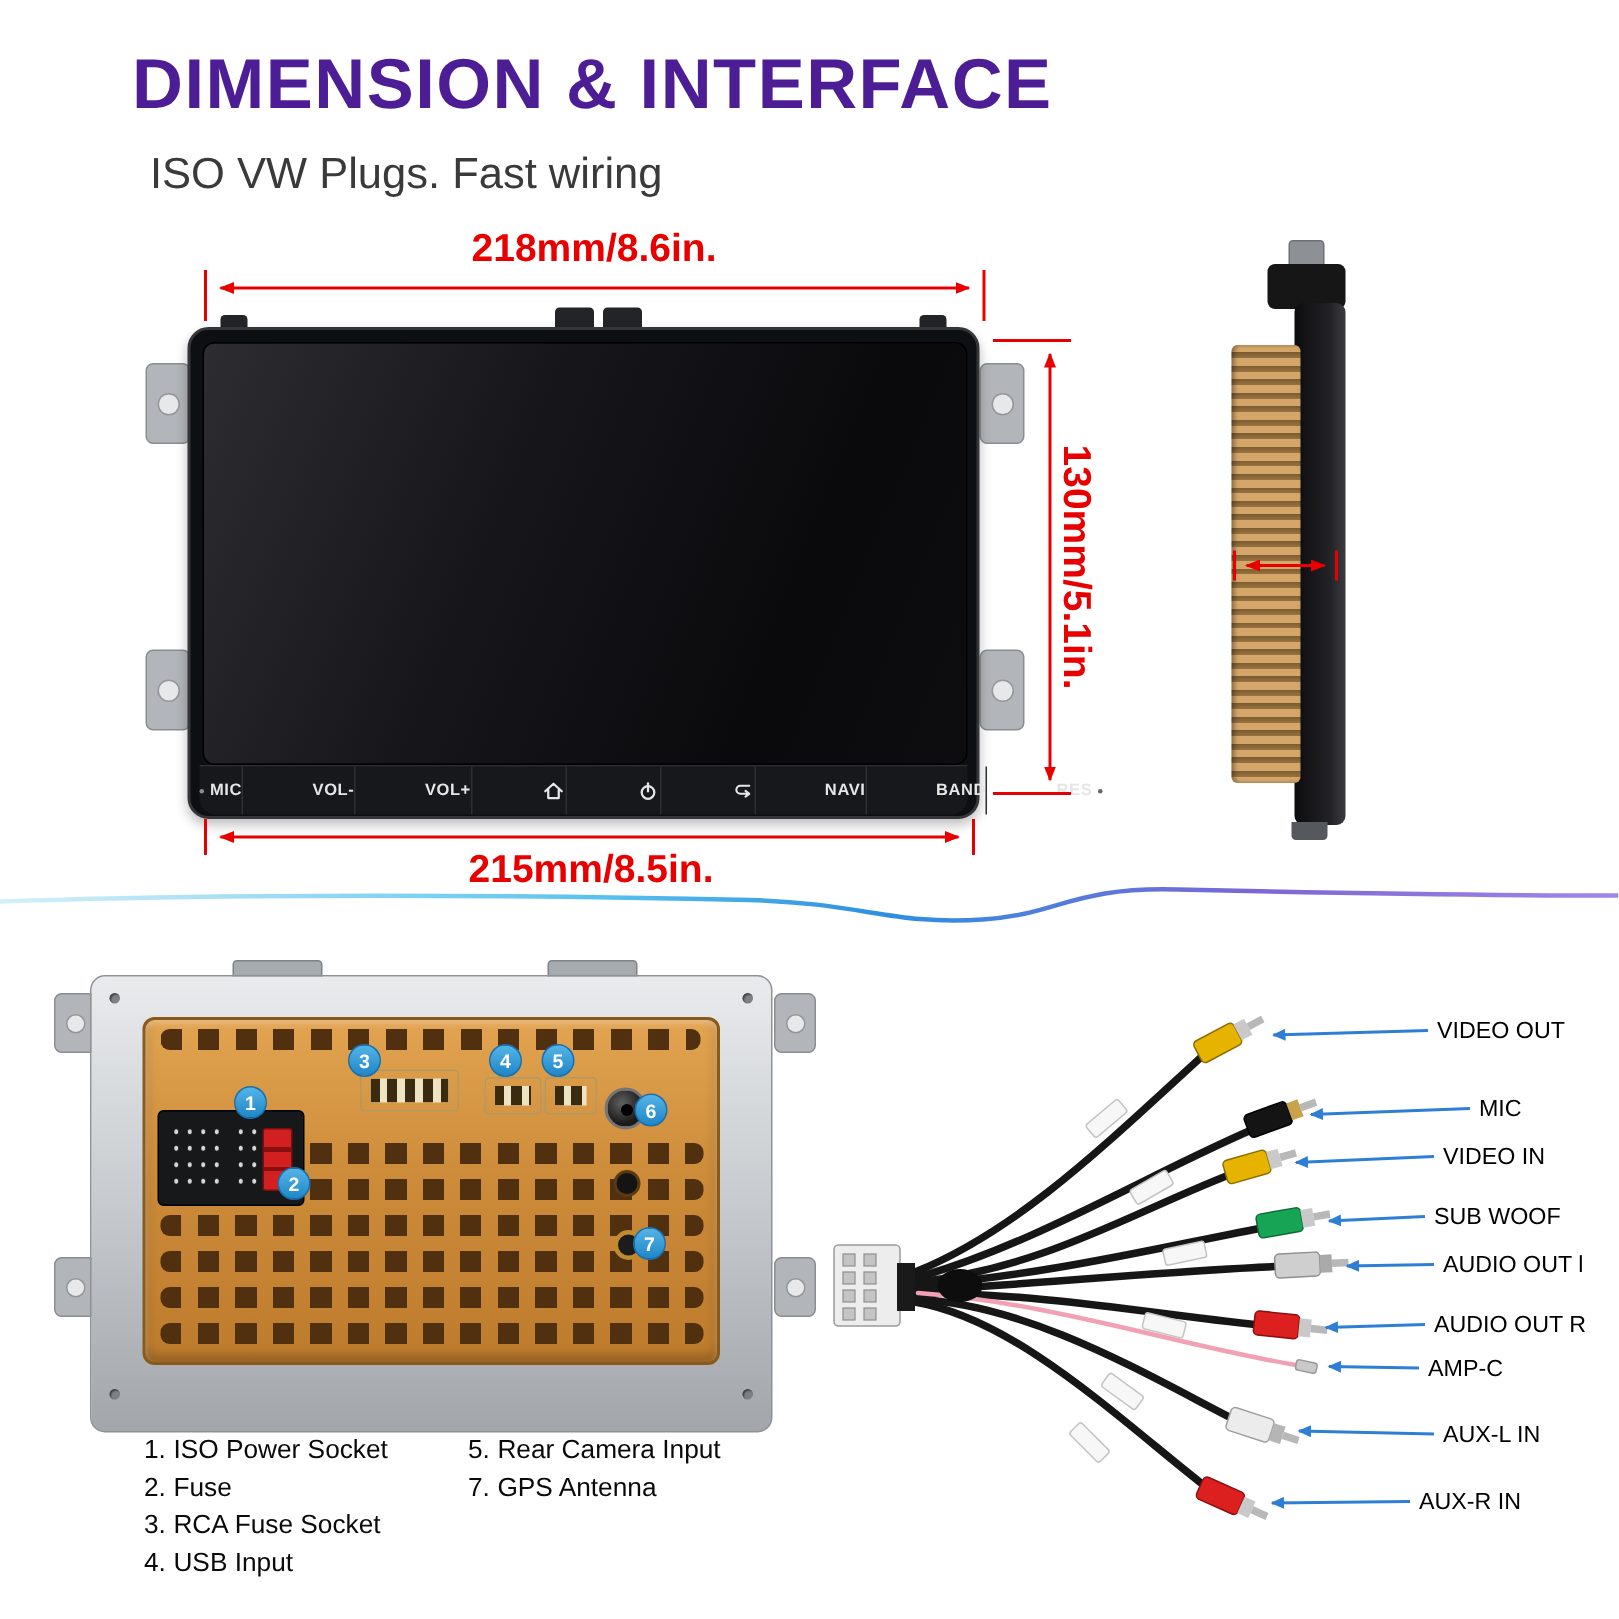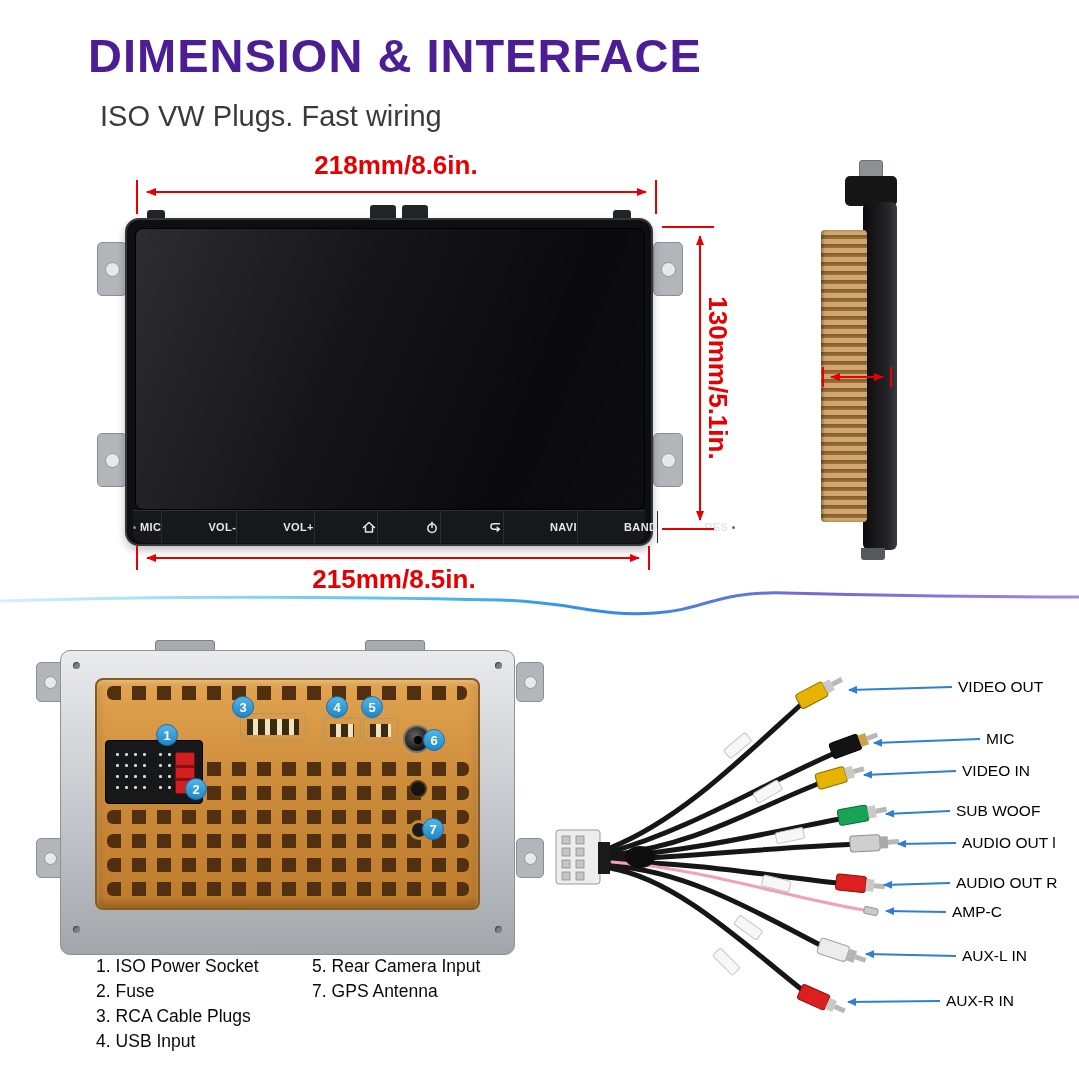--- a/index.html
+++ b/index.html
@@ -246,21 +246,21 @@
   <div class="abs badge" style="left:291px;top:56px;">4</div>
   <div class="abs badge" style="left:326px;top:56px;">5</div>
   <div class="abs badge" style="left:388px;top:89px;">6</div>
   <div class="abs badge" style="left:387px;top:178px;">7</div>
 </div>
 
 <div class="abs" id="legend">
   <div class="col col1">
     <div class="row"><span class="num">1.</span><span>ISO Power Socket</span></div>
     <div class="row"><span class="num">2.</span><span>Fuse</span></div>
-    <div class="row"><span class="num">3.</span><span>RCA Cable Plugs</span></div>
+    <div class="row"><span class="num">3.</span><span>RCA Fuse Socket</span></div>
     <div class="row"><span class="num">4.</span><span>USB Input</span></div>
   </div>
   <div class="col col2">
     <div class="row"><span class="num">5.</span><span>Rear Camera Input</span></div>
     <div class="row"><span class="num">7.</span><span>GPS Antenna</span></div>
   </div>
 </div>
 
 <svg class="abs" style="left:530px;top:630px;" width="549" height="449" viewBox="530 630 549 449">
   <defs>

